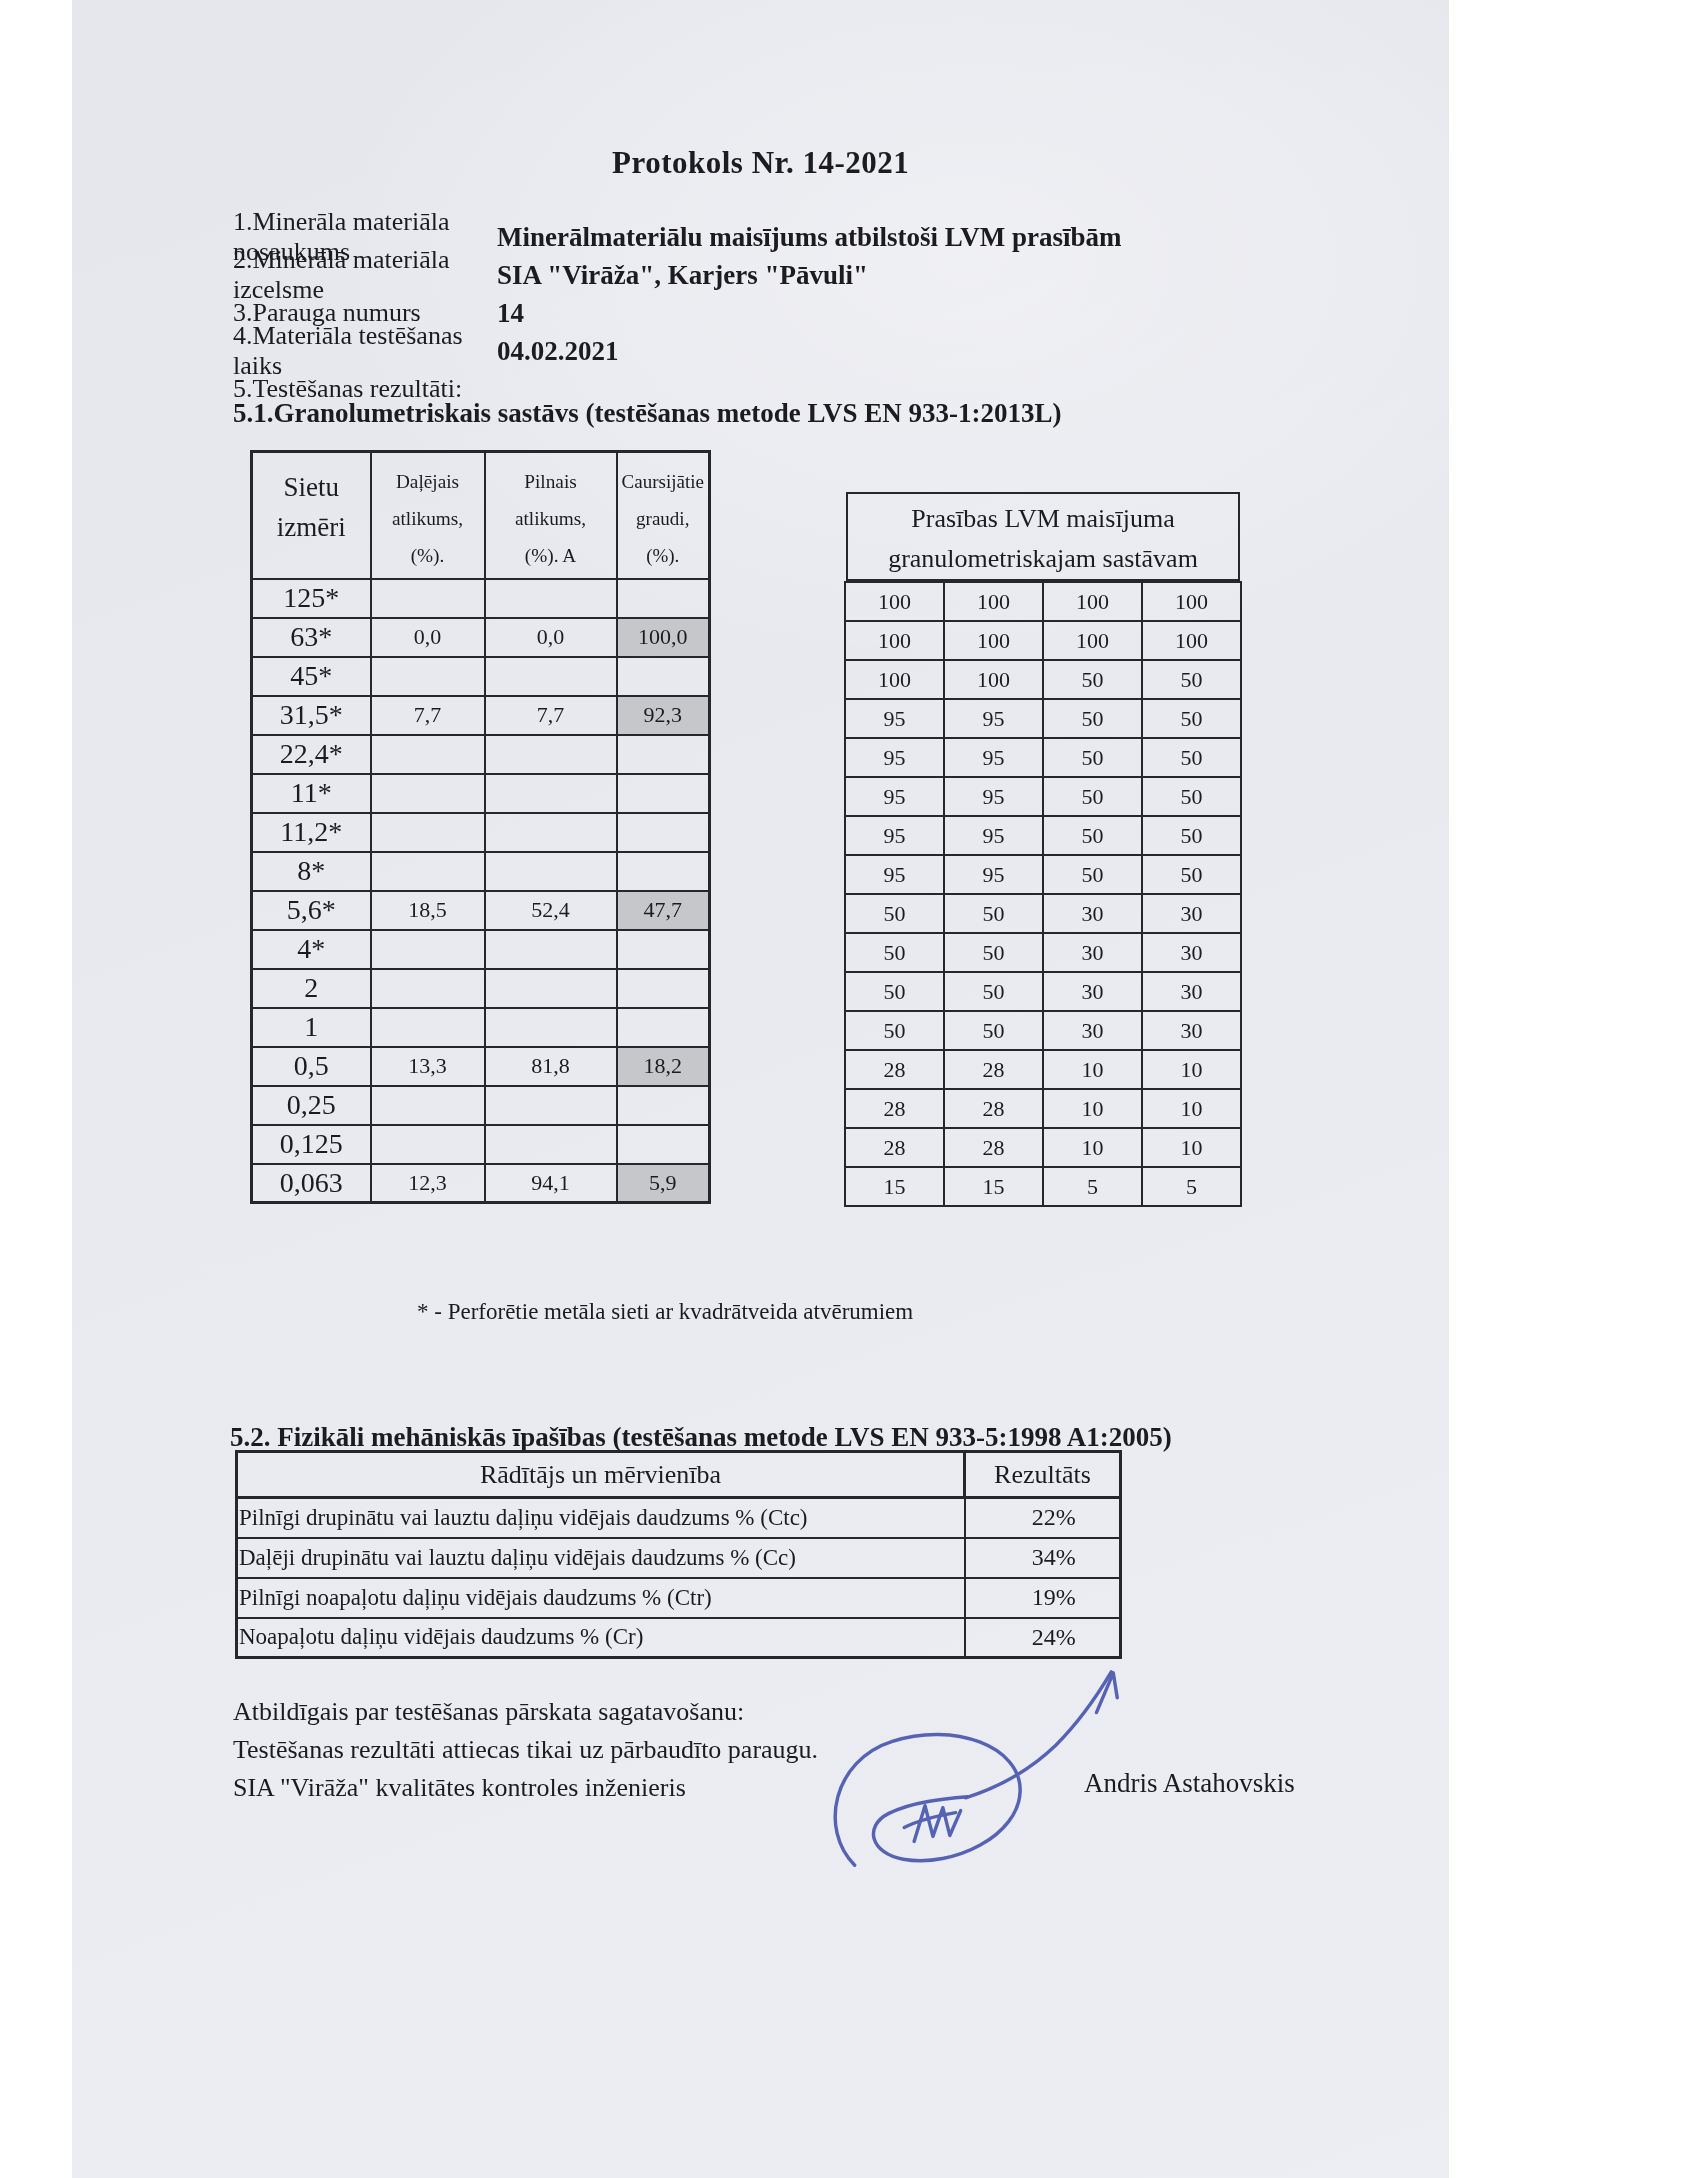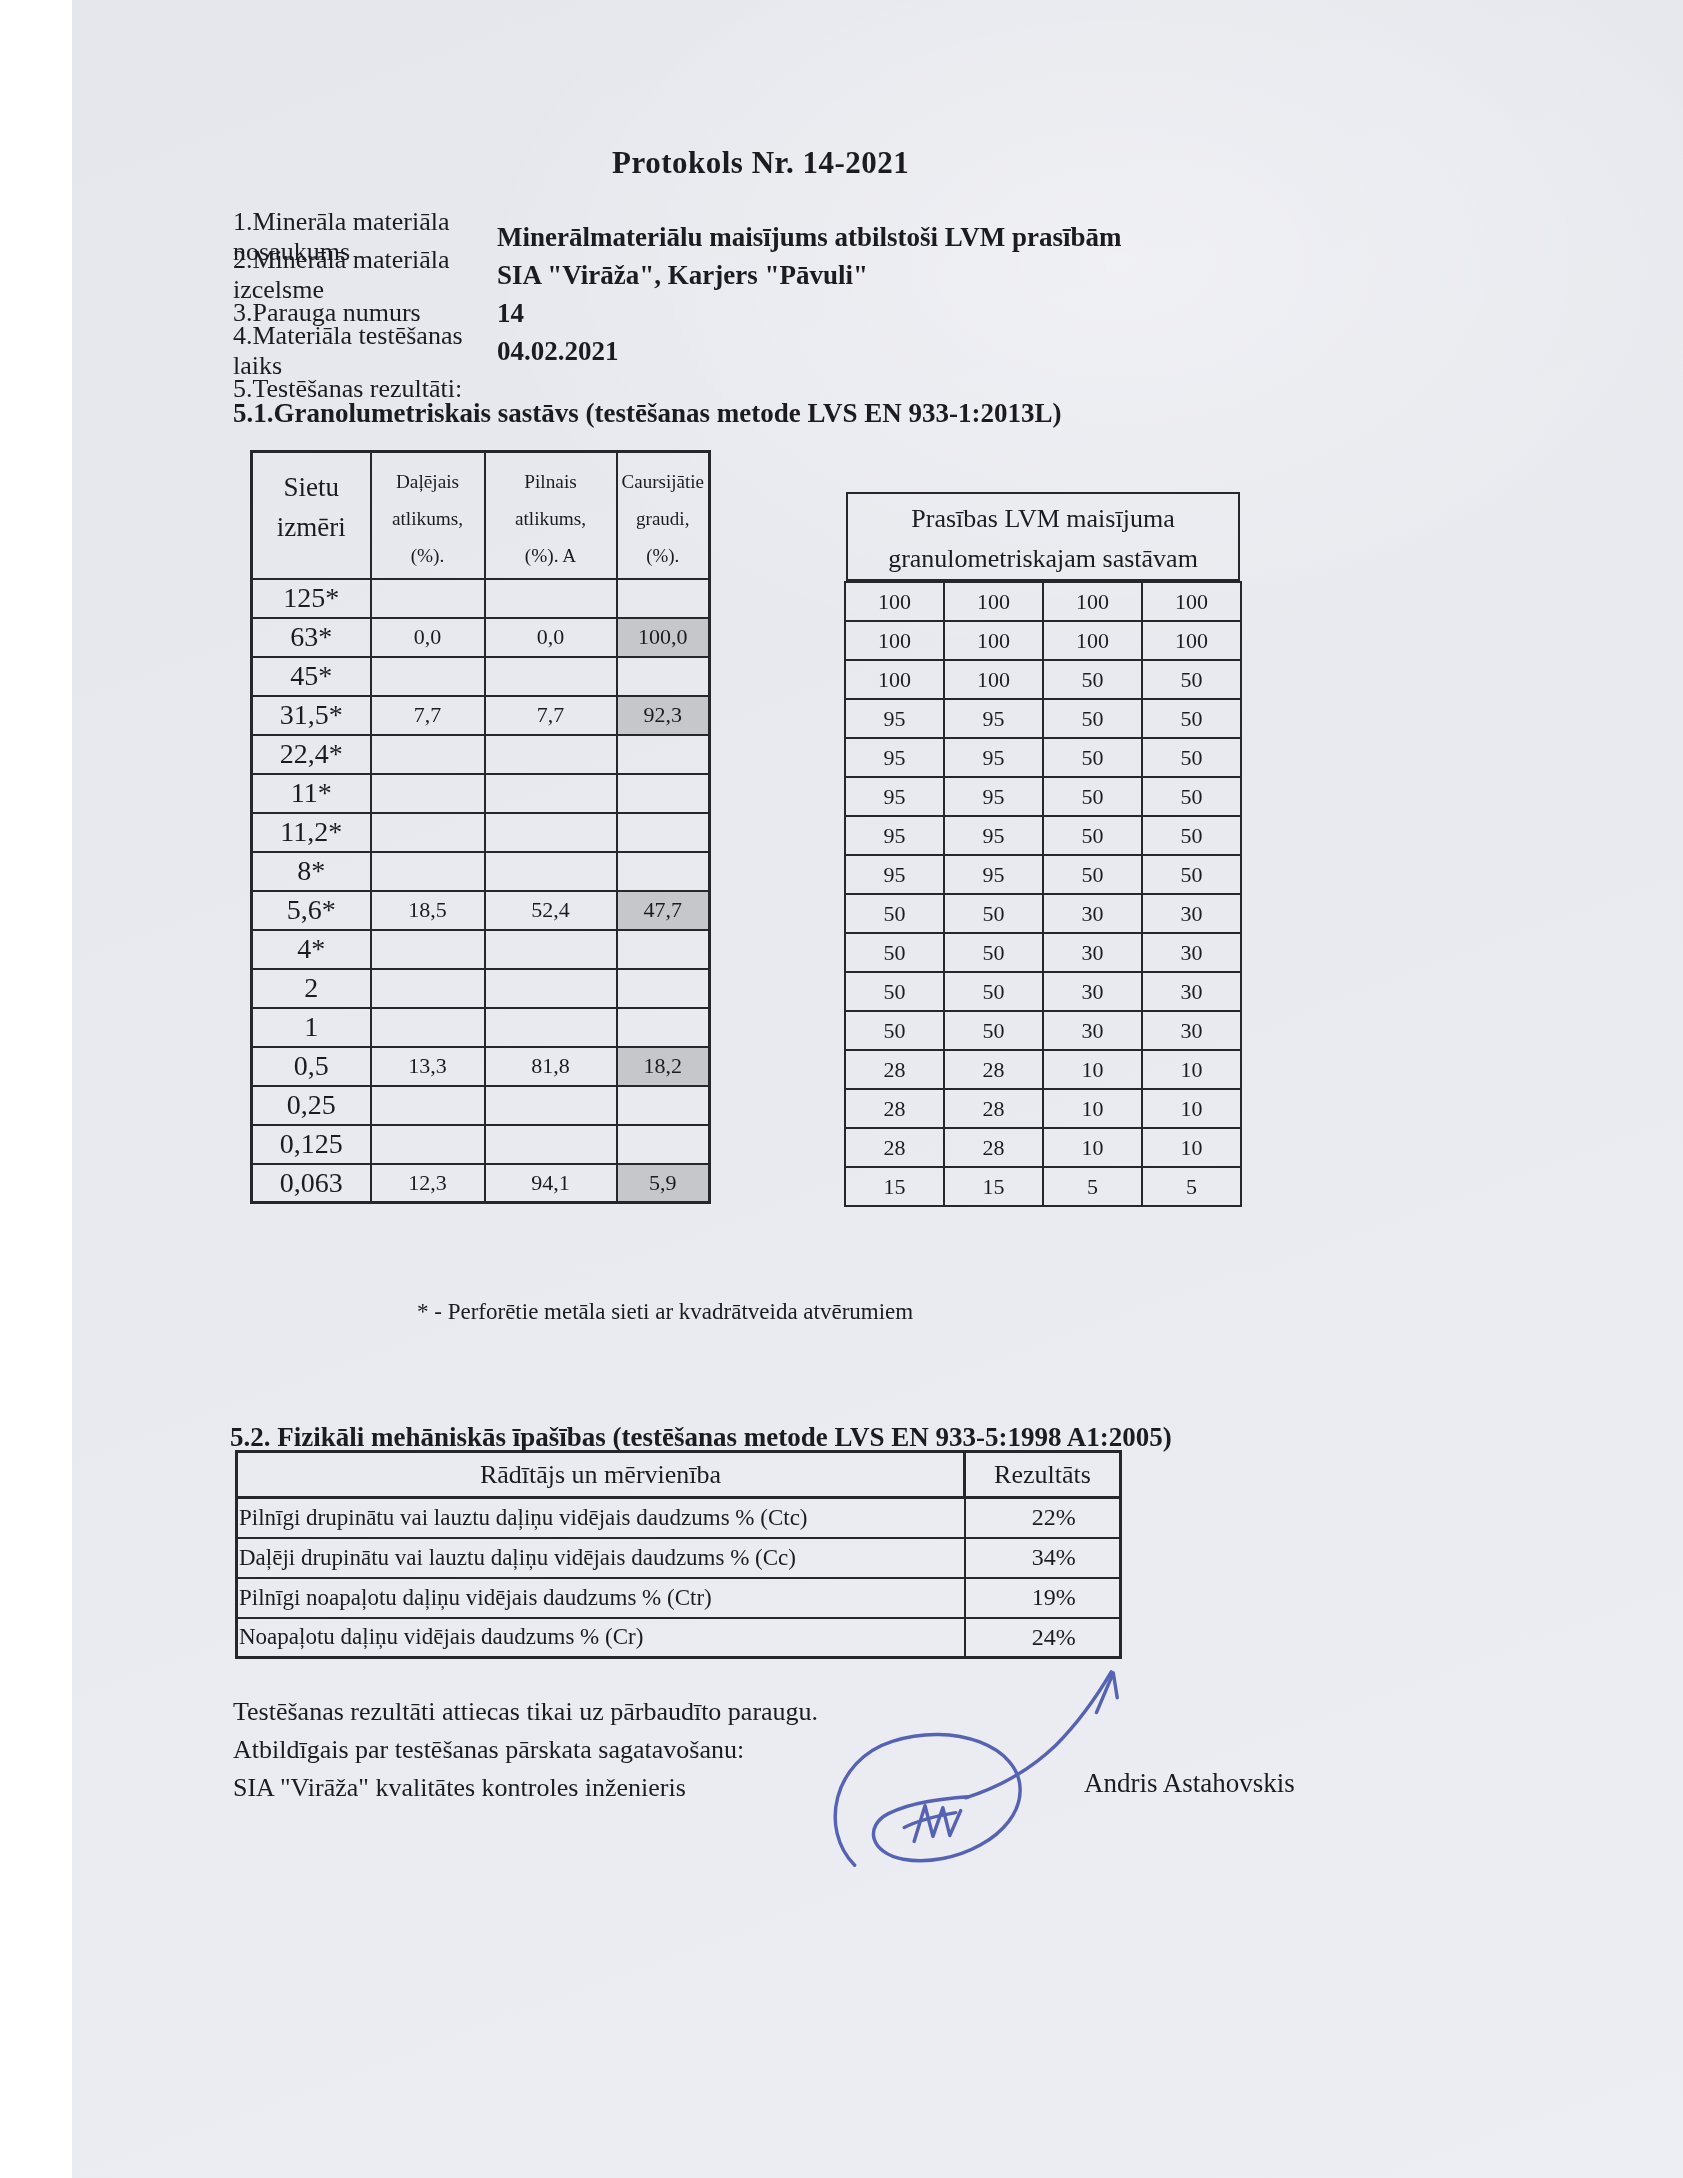--- a/index.html
+++ b/index.html
@@ -5,21 +5,21 @@
   * { box-sizing: border-box; }
   html,body { margin:0; padding:0; }
   body {
     width:1683px; height:2178px; position:relative;
     background:#ffffff;
     font-family:"Liberation Serif", serif;
     color:#1b1b20;
     overflow:hidden;
   }
   .page {
-    position:absolute; left:72px; top:0; width:1611px; height:2178px;
+    position:absolute; left:72px; top:0; width:1377px; height:2178px;
     background:
       radial-gradient(1089px 693px at 65% 12%, rgba(255,255,255,0.35), rgba(255,255,255,0) 60%),
       linear-gradient(160deg, #e6e7ed 0%, #e9eaef 45%, #edeef3 100%);
   }
   .title {
     position:absolute; left:540px; top:145px;
     font-size:31px; font-weight:bold; letter-spacing:0.5px;
   }
   .info-list { position:absolute; left:161px; top:218px; }
   .info-row { display:flex; height:38px; align-items:center; }
@@ -365,22 +365,22 @@
           <td class="pvalue">19%</td>
         </tr>
         <tr>
           <td class="plabel">Noapaļotu daļiņu vidējais daudzums % (Cr)</td>
           <td class="pvalue">24%</td>
         </tr>
       </tbody>
   </table>
 
   <div class="footer-lines">
+      <div class="footer-line">Atbildīgais par testēšanas pārskata sagatavošanu:</div>
       <div class="footer-line">Testēšanas rezultāti attiecas tikai uz pārbaudīto paraugu.</div>
-      <div class="footer-line">Atbildīgais par testēšanas pārskata sagatavošanu:</div>
       <div class="footer-line">SIA "Virāža" kvalitātes kontroles inženieris</div>
     </div>
 
   <svg class="signature" width="327" height="248" viewBox="0 0 330 250">
     <g fill="none" stroke="#4a58b0" stroke-width="3.5" stroke-linecap="round" stroke-linejoin="round" opacity="0.92">
       <path d="M 150 148 C 185 137, 216 119, 241 95 C 263 73, 281 48, 297 21"></path>
       <path d="M 282 62 L 299 22 L 303 47"></path>
       <path d="M 38 216 C 2 180, 16 110, 76 91 C 138 71, 206 96, 205 141 C 204 186, 138 219, 87 210 C 54 204, 47 177, 72 164 C 96 152, 128 149, 152 147"></path>
       <path d="M 98 192 L 109 156 L 117 187 L 127 158 L 134 186 L 145 161"></path>
       <path d="M 88 178 C 104 170, 122 166, 140 163"></path>

